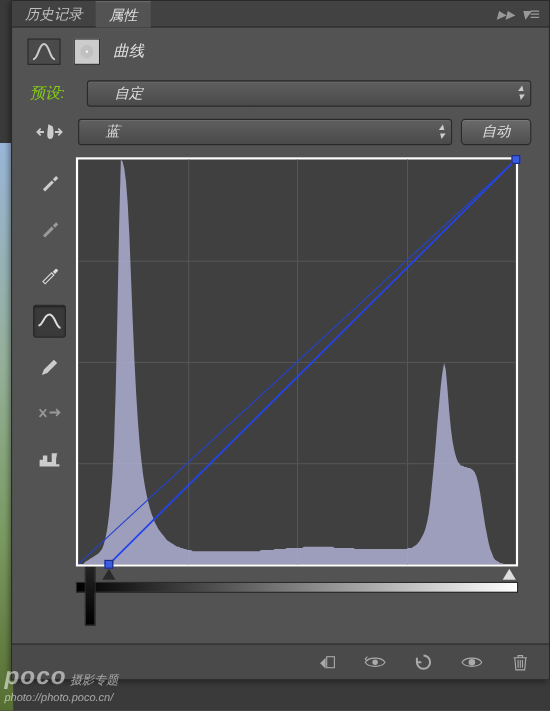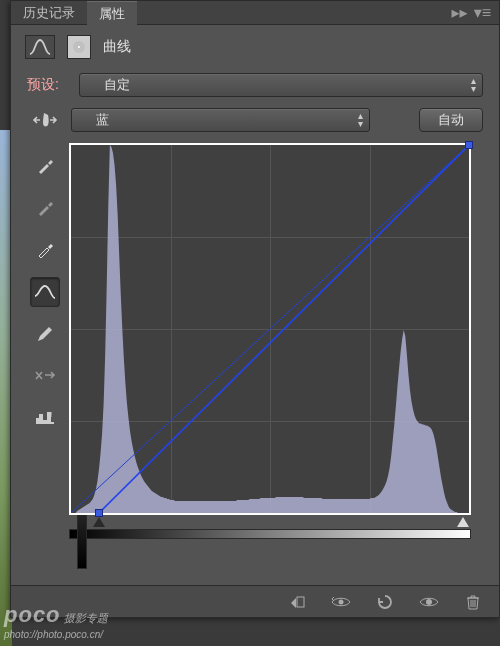--- a/index.html
+++ b/index.html
@@ -1,35 +1,35 @@
 <!DOCTYPE html>
 <html><head>
 <meta charset="utf-8">
 <style>
 * { margin: 0; padding: 0; box-sizing: border-box; font-family: "Microsoft YaHei", sans-serif; }
 body { width: 500px; height: 646px; background: #3a3a3a; overflow: hidden; position: relative; }
 .bg-image { position: absolute; left: 0; top: 130px; width: 12px; height: 516px; background: linear-gradient(180deg, #9ab5d8 0%, #94af97 40%, #7a9960 70%, #566e32 100%); }
-.panel { position: absolute; left: 10px; top: 0; width: 490px; height: 618px; background: #535353; border: 1px solid #2a2a2a; box-shadow: -2px 2px 5px rgba(0,0,0,0.4); }
+.panel { position: absolute; left: 10px; top: 0; width: 490px; height: 618px; background: #535353; border: 1px solid #2a2a2a; box-shadow: -2px 2px 5px rgba(0,0,0,0.4); font-style: italic; }
 .tabs { display: flex; height: 24px; background: #424242; border-bottom: 1px solid #2a2a2a; align-items: center; }
 .tab { padding: 0 12px; height: 24px; line-height: 24px; font-size: 13px; color: #c0c0c0; cursor: pointer; }
 .tab.active { background: #535353; border-top: 1px solid #6a6a6a; color: #e0e0e0; }
 .tab-menu { margin-left: auto; display: flex; gap: 6px; padding-right: 8px; color: #999; }
 .header { display: flex; align-items: center; padding: 10px 14px 8px; gap: 12px; }
 .icon-box { width: 30px; height: 24px; border: 1px solid #2a2a2a; background: #4a4a4a; display: flex; align-items: center; justify-content: center; }
 .mask-thumb { width: 24px; height: 24px; background: #ccc; border: 1px solid #2a2a2a; display: flex; align-items: center; justify-content: center; }
 .mask-thumb-inner { width: 12px; height: 12px; border-radius: 50%; background: #fff; border: 5px solid #c0c0c0; }
 .header-title { color: #e0e0e0; font-size: 14px; }
 .controls { padding: 6px 16px 0 16px; }
 .row { display: flex; align-items: center; gap: 8px; margin-bottom: 10px; }
-.row-label { color: #fca5a5; font-size: 14px; width: 44px; }
+.row-label { color: #84cc16; font-size: 14px; width: 44px; }
 .select { flex: 1; height: 24px; background: linear-gradient(#5f5f5f,#4a4a4a); border: 1px solid #2a2a2a; border-radius: 3px; color: #e0e0e0; font-size: 13px; display: flex; align-items: center; padding: 0 24px; position: relative; box-shadow: inset 0 1px 0 rgba(255,255,255,0.08); }
 .select .arr { position: absolute; right: 6px; top: 2px; font-size: 10px; color: #ccc; line-height: 10px; }
 .select .arr2 { position: absolute; right: 6px; bottom: 2px; font-size: 10px; color: #ccc; line-height: 10px; }
 .hand-icon { width: 36px; height: 26px; display: flex; align-items: center; justify-content: center; }
-.auto-btn { width: 64px; height: 24px; background: linear-gradient(#6a6a6a,#4f4f4f); border: 1px solid #2a2a2a; border-radius: 4px; color: #e0e0e0; font-size: 13px; text-align: center; line-height: 22px; box-shadow: inset 0 1px 0 rgba(255,255,255,0.1); margin-left: 41px; }
+.auto-btn { width: 64px; height: 24px; background: linear-gradient(#6a6a6a,#4f4f4f); border: 1px solid #2a2a2a; border-radius: 4px; color: #e0e0e0; font-size: 13px; text-align: center; line-height: 22px; box-shadow: inset 0 1px 0 rgba(255,255,255,0.1); }
 .main { display: flex; padding: 0 16px; gap: 6px; }
 .toolcol { display: flex; flex-direction: column; gap: 12px; width: 36px; padding-top: 8px; align-items: center; }
 .tool { width: 30px; height: 30px; display: flex; align-items: center; justify-content: center; color: #d0d0d0; border-radius: 3px; }
 .tool.active { background: #3a3a3a; border: 1px solid #2a2a2a; box-shadow: inset 0 1px 2px rgba(0,0,0,0.5); }
 .chart-wrap { flex: 1; }
 .chart { position: relative; width: 402px; height: 372px; background: #404040; border: 2px solid #fff; }
 .y-grad-abs { position: absolute; left: 66px; top: 184px; width: 10px; height: 384px; background: linear-gradient(180deg, #fff 0%, #000 100%); border: 1px solid #2a2a2a; }
 .x-grad { width: 402px; height: 10px; background: linear-gradient(90deg, #000 0%, #fff 100%); border: 1px solid #2a2a2a; margin-top: 2px; }
 .grid-v { position: absolute; top: 0; bottom: 0; width: 1px; background: #555; }
 .grid-h { position: absolute; left: 0; right: 0; height: 1px; background: #555; }

